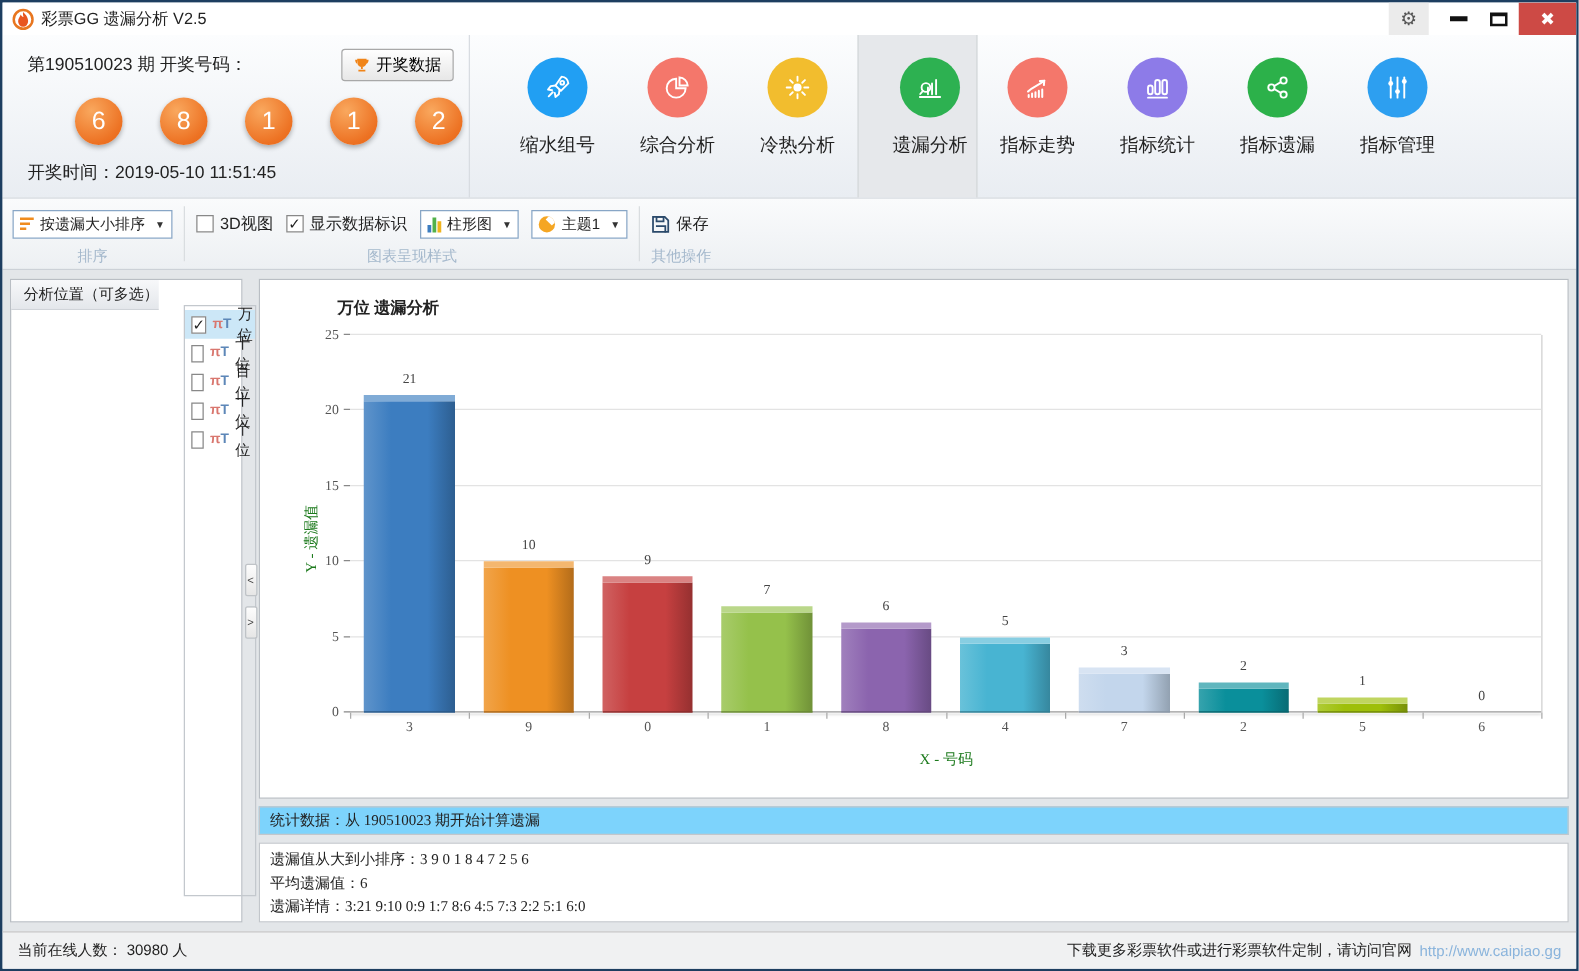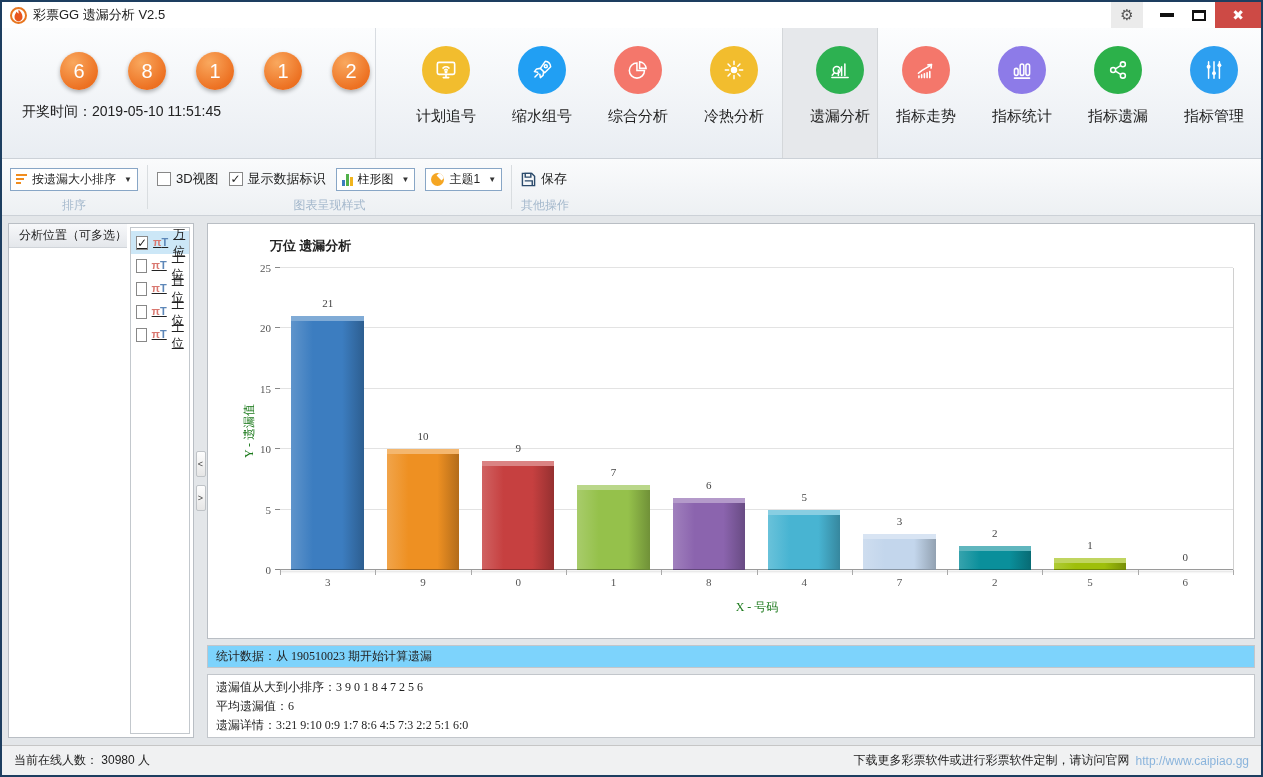--- a/index.html
+++ b/index.html
@@ -50,21 +50,21 @@
   .sort-icon .s1{width:11px;} .sort-icon .s2{width:8px;} .sort-icon .s3{width:5px;}
   .minibar { display:flex; align-items:flex-end; gap:1px; height:13px; }
   .minibar i { display:block; width:3px; }
   .theme-icon { width:13px; height:13px; border-radius:50%; background:#f5a623; position:relative; overflow:hidden; }
   .theme-icon::after { content:""; position:absolute; right:-1px; top:-1px; width:7px; height:7px; background:#fff; transform:rotate(45deg); }
 
   
   .content { flex:1; background:#e3e6e9; display:flex; padding:7px 6px 7px 6px; min-height:0; }
   .sidebar { width:186px; flex:none; background:#fff; border:1px solid #b9bec4; display:flex; flex-direction:row; }
   .sb-header { height:24px; flex:none; background:linear-gradient(#f7f8fa,#e4e7eb); border-bottom:1px solid #d0d4d9; font-size:12px; display:flex; align-items:center; padding-left:10px; }
-  .sb-list { flex:1; margin:3px; border:1px solid #c3c8cd; padding-top:3px;text-decoration:underline; }
+  .sb-list { flex:1; margin:20px; border:1px solid #c3c8cd; padding-top:3px; }
   .sb-item { height:23px; display:flex; align-items:center; padding-left:5px; gap:5px; font-size:12px; cursor:pointer; }
   .sb-item.selected { background:#cce7f7; }
   .pt-icon { font-size:11px; font-weight:bold; line-height:1; }
   .pt-icon .p1 { color:#d9776f; } .pt-icon .p2 { color:#5d87b8; }
 
   .splitter { width:13px; flex:none; display:flex; flex-direction:column; align-items:center; justify-content:center; gap:8px; }
   .split-btn { width:10px; height:26px; background:linear-gradient(#fdfdfd,#e6e6e6); border:1px solid #bfc3c7; border-radius:2px; font-size:9px; color:#444; display:flex; align-items:center; justify-content:center; cursor:pointer; }
 
   .main { flex:1; display:flex; flex-direction:column; min-width:0;font-family:Liberation Serif, serif; }
   .chart-panel { flex:1; background:#fff; border:1px solid #b9bec4; position:relative; min-height:0; }
@@ -109,42 +109,40 @@
         </div>
       <div class="win-btn">
           <span class="max-glyph"></span>
         </div>
       <div class="win-btn close">✖</div>
     </div>
   </div>
 
   <div class="header">
     <div class="draw-panel">
+      <div class="draw-row1">
+        <span>第190510023 期 开奖号码：</span>
+        <button class="draw-btn">
+          <svg width="13" height="13" viewBox="0 0 14 14">
+              <path d="M3 1h8v3.2a4 4 0 0 1-8 0V1z M3 2H1.2c0 2 .8 3.2 2.3 3.6 M11 2h1.8c0 2-.8 3.2-2.3 3.6 M6.2 8h1.6v2H6.2z M4 10.5h6V12H4z" fill="#f08418"></path>
+            </svg>
+          <span>开奖数据</span>
+        </button>
+      </div>
       <div class="circles">
         <div class="ball">6</div>
         <div class="ball">8</div>
         <div class="ball">1</div>
         <div class="ball">1</div>
         <div class="ball">2</div>
       </div>
       <div class="draw-time">开奖时间：2019-05-10 11:51:45</div>
     </div>
 
     <div class="nav">
-      <div class="nav-item">
-        <span class="nav-circle" style="background: rgb(242, 189, 46);">
-          <svg width="26" height="26" viewBox="0 0 24 24" fill="none" stroke="#fff" stroke-width="1.5" stroke-linecap="round">
-              <rect x="4" y="5" width="16" height="11" rx="1.5"></rect>
-              <path d="M9.2 10.2a4 4 0 0 1 5.6 0 M10.7 12a2 2 0 0 1 2.6 0"></path>
-              <circle cx="12" cy="13.6" r="0.7" fill="#fff"></circle>
-              <path d="M9.5 19h5 M12 16v3"></path>
-            </svg>
-        </span>
-        <span class="nav-label">计划追号</span>
-      </div>
       <div class="nav-item">
         <span class="nav-circle" style="background: rgb(33, 159, 243);">
           <svg width="26" height="26" viewBox="0 0 24 24" fill="none" stroke="#fff" stroke-width="1.4" stroke-linecap="round" stroke-linejoin="round">
               <path d="M15 4c2.7.3 4.7 2.3 5 5l-5.5 5.5-4-4L15 4z"></path>
               <circle cx="15.5" cy="8.5" r="1.4"></circle>
               <path d="M10.5 10.5 7 11l-2 2.5 3 .5 M13.5 13.5 13 17l-2.5 2-.5-3 M8.5 15.5 5.5 18.5"></path>
             </svg>
         </span>
         <span class="nav-label">缩水组号</span>
       </div>

